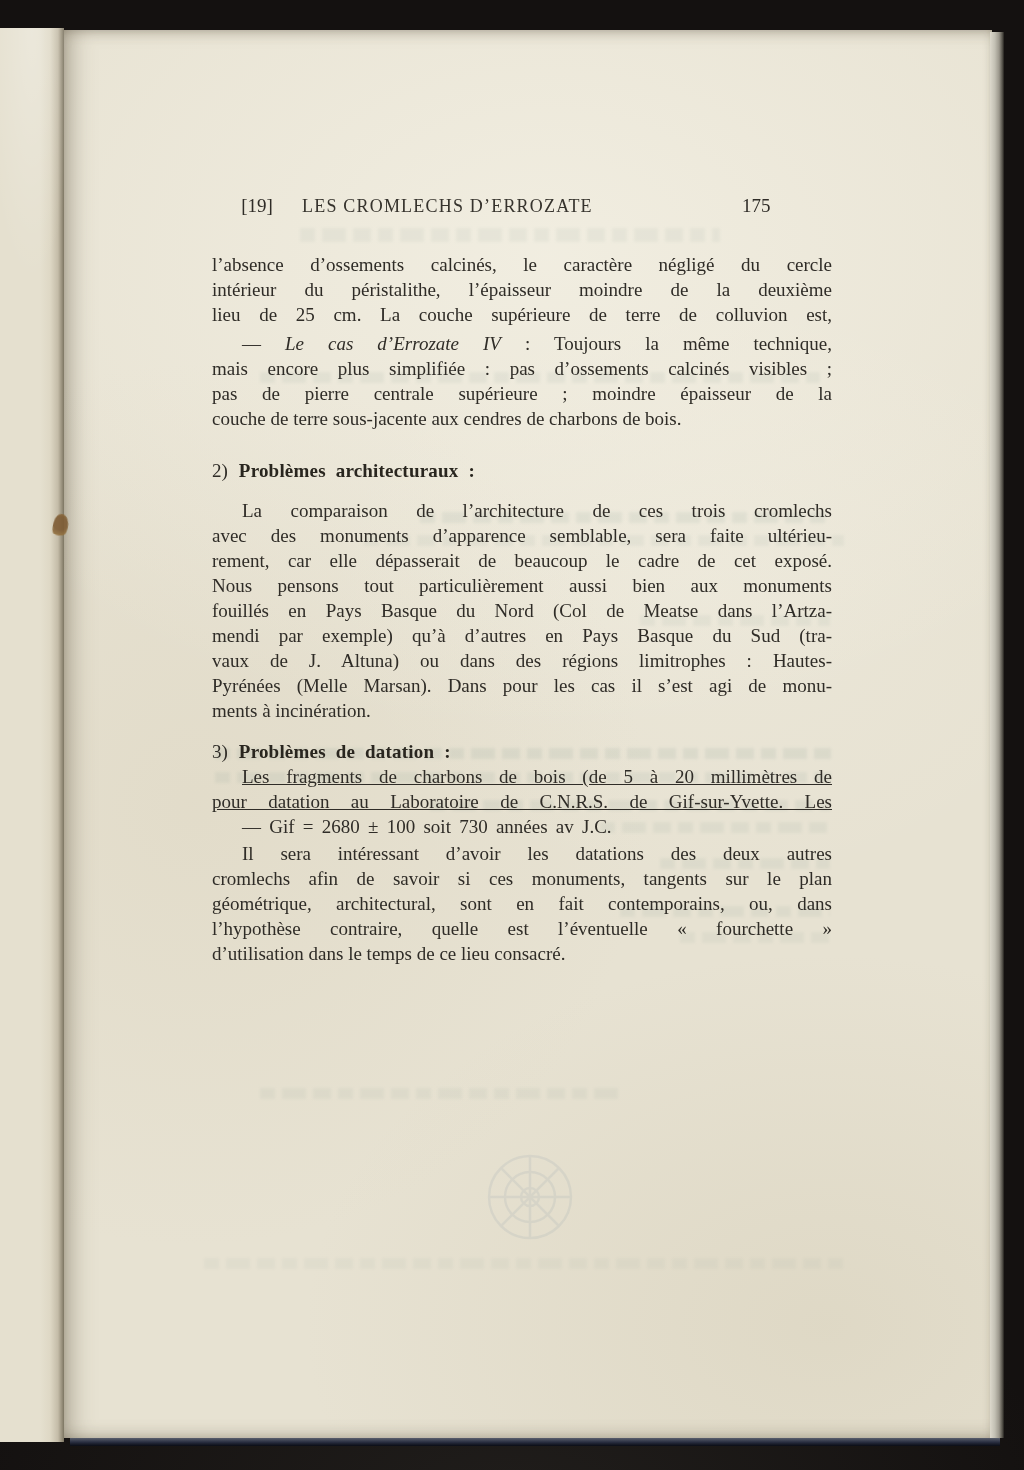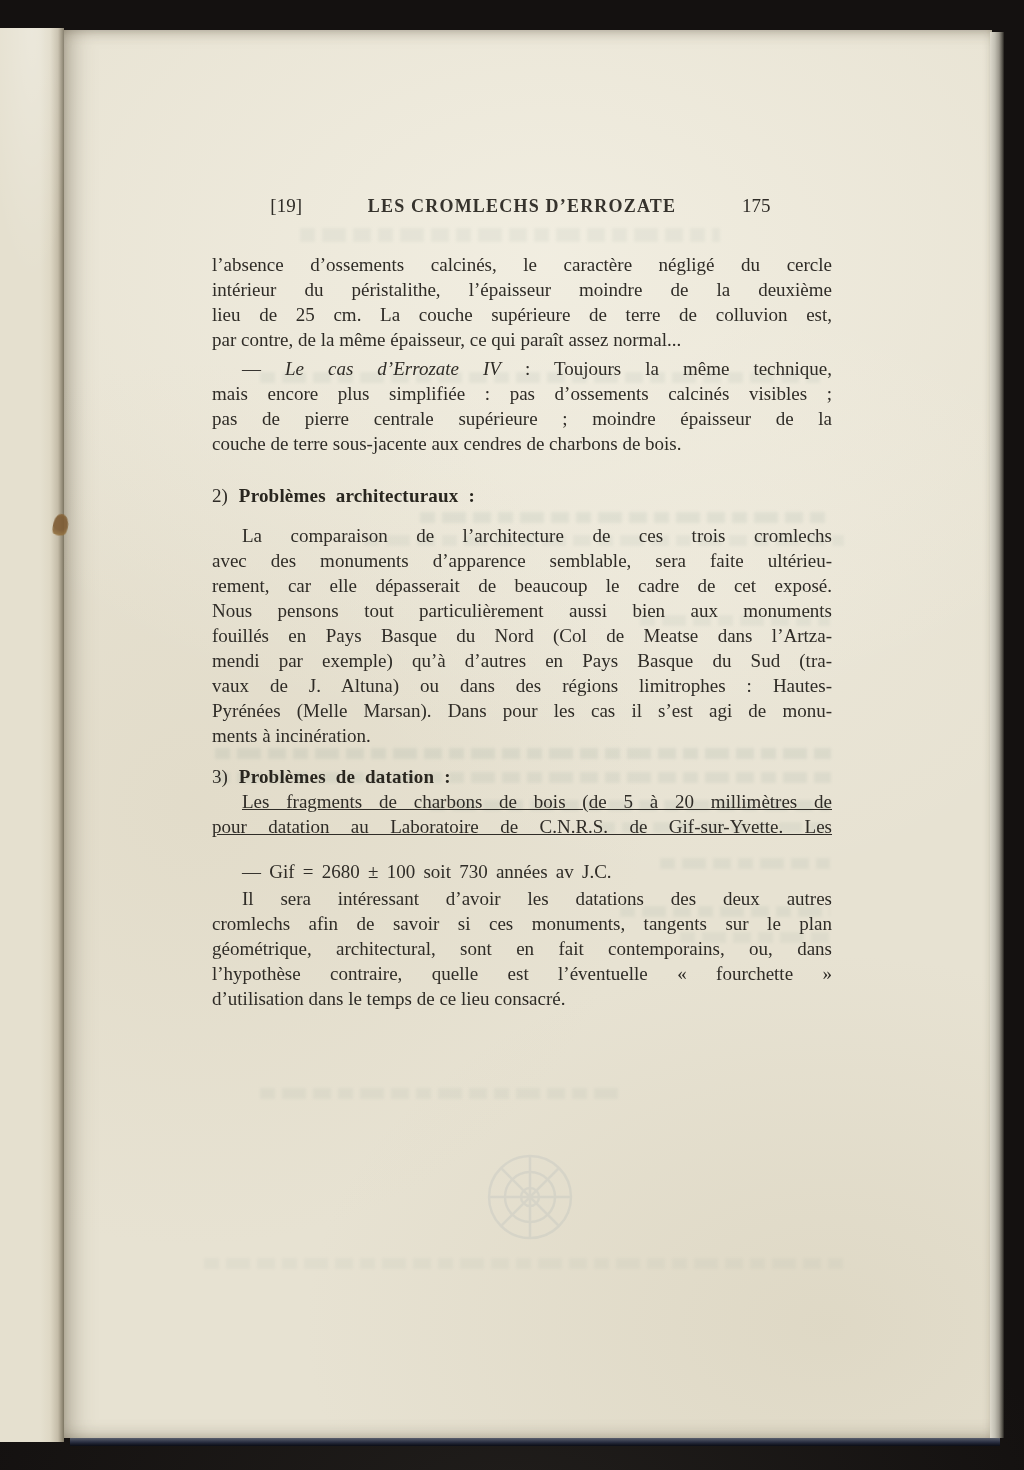--- a/index.html
+++ b/index.html
@@ -57,35 +57,35 @@
       rgba(122,148,138,1) 22px 46px, transparent 46px 53px,
       rgba(122,148,138,1) 53px 71px, transparent 71px 78px);
   }
   .stamp{position:absolute;left:411px;top:1112px;opacity:.13;}
   
   .content{
     position:absolute;left:148px;top:163px;width:620px;
     color:#2f2c27;font-size:19px;line-height:25px;
   }
   .header{display:flex;align-items:baseline;height:25px;}
-  .folio{width:90px;text-align:right;}
-  .running-title{flex:1;text-align:center;font-size:18px;letter-spacing:1.2px;color:#36332d;font-weight:bold;}
+  .folio{width:90px;text-align:center;}
+  .running-title{flex:1;text-align:left;font-size:18px;letter-spacing:1.2px;color:#36332d;}
   .page-num{width:90px;text-align:left;}
   .blocks > :nth-child(1){margin-top:34px;}
   .blocks > :nth-child(2){margin-top:4px;}
   .blocks > :nth-child(3){margin-top:27px;}
   .blocks > :nth-child(4){margin-top:15px;}
   .blocks > :nth-child(5){margin-top:16px;}
   .blocks > :nth-child(6){text-decoration:underline;}
   .blocks > :nth-child(7){margin-top:0px;}
   .blocks > :nth-child(8){margin-top:2px;}
   .line{text-align:justify;text-align-last:justify;}
   .line.no-just{text-align-last:left;}
   .line.indent{text-indent:30px;}
-  .para.spaced .line{word-spacing:3.5px;margin-top:20px;}
+  .para.spaced .line{word-spacing:3.5px;}
   .it{font-style:italic;}
   .heading .num{font-weight:400;margin-right:11px;}
   .heading .label{font-weight:700;word-spacing:5px;letter-spacing:.2px;color:#29261f;}
 </style>
 </head>
 <body>
 
 <div class="scan">
   <div class="prev-page"></div>
 
@@ -119,21 +119,20 @@
       <div class="header">
         <span class="folio">[19]</span>
         <span class="running-title">LES CROMLECHS D’ERROZATE</span>
         <span class="page-num">175</span>
       </div>
       <div class="blocks">
           <div class="para">
             <div class="line"><span>l’absence d’ossements calcinés, le caractère négligé du cercle</span></div>
             <div class="line"><span>intérieur du péristalithe, l’épaisseur moindre de la deuxième</span></div>
             <div class="line"><span>lieu de 25 cm. La couche supérieure de terre de colluvion est,</span></div>
-            <div class="line no-just"><span>par contre, de la même épaisseur, ce qui paraît assez normal...</span></div>
           </div>
           <div class="para">
             <div class="line indent"><span>— </span><span class="it">Le cas d’Errozate IV</span><span> : Toujours la même technique,</span></div>
             <div class="line"><span>mais encore plus simplifiée : pas d’ossements calcinés visibles ;</span></div>
             <div class="line"><span>pas de pierre centrale supérieure ; moindre épaisseur de la</span></div>
             <div class="line no-just"><span>couche de terre sous-jacente aux cendres de charbons de bois.</span></div>
           </div>
           <div class="heading"><span class="num">2)</span><span class="label">Problèmes architecturaux :</span></div>
           <div class="para">
             <div class="line indent"><span>La comparaison de l’architecture de ces trois cromlechs</span></div>

